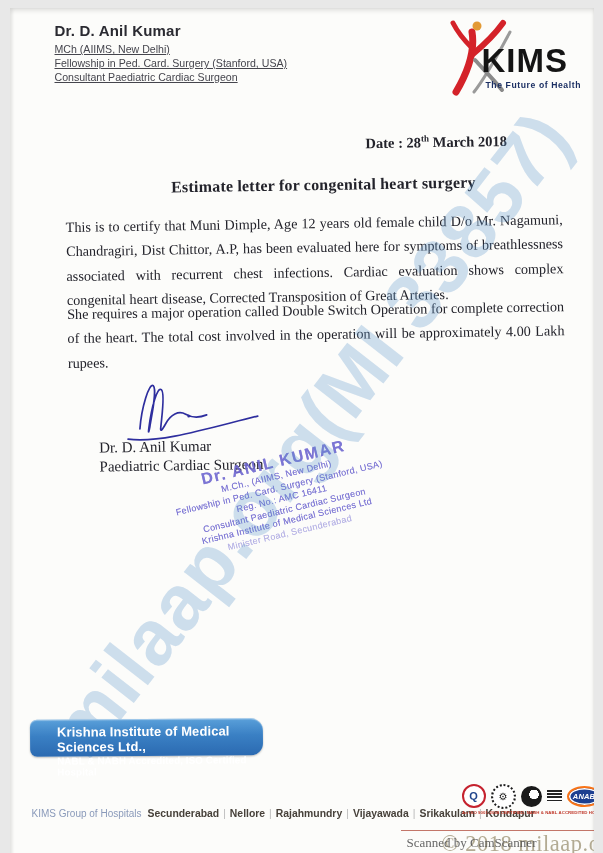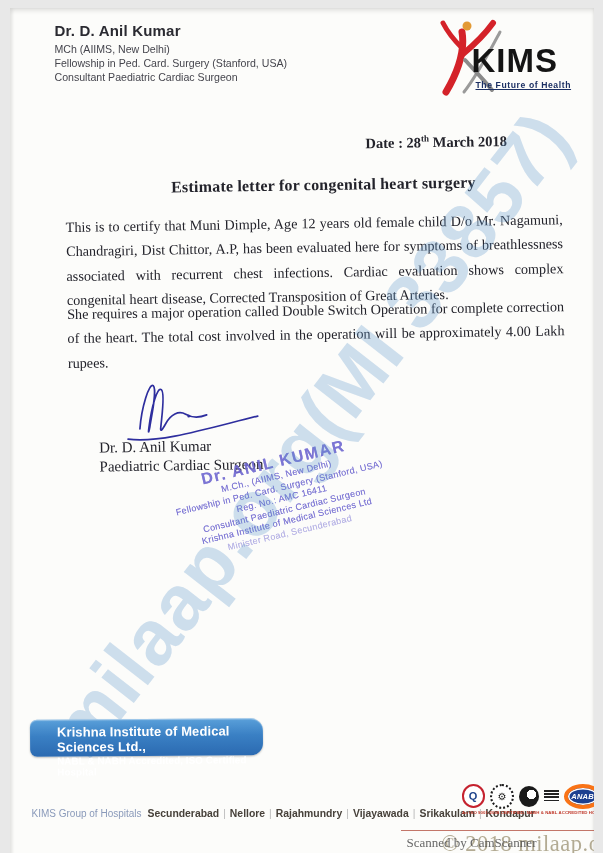--- a/index.html
+++ b/index.html
@@ -7,27 +7,27 @@
     position:relative;width:584px;height:853px;margin:8px auto;
     background:#fcfcfa;overflow:hidden;
     font-family:"Liberation Sans",sans-serif;
     box-shadow:inset 0 3px 4px rgba(0,0,0,.10), inset 3px 0 3px rgba(0,0,0,.05), inset -1px 0 2px rgba(0,0,0,.04);
   }
   .abs{position:absolute;}
 
   
   .hdr{left:45px;top:14px;color:#2a2a31;}
   .hdr .docname{font-size:15px;font-weight:bold;letter-spacing:.2px;margin-bottom:3px;}
-  .hdr .cred{font-size:10.6px;color:#45454d;line-height:14px;}
+  .hdr .cred{font-size:10.6px;color:#45454d;line-height:14px;text-decoration:underline;}
 
   
-  .logo{right:14px;top:8px;width:148px;height:84px;text-align:right;}
+  .logo{right:4px;top:8px;width:148px;height:84px;text-align:right;}
   .logo .fig{position:absolute;left:2px;top:2px;}
   .logo .word{position:absolute;left:40px;top:26px;font-size:33px;font-weight:900;color:#141414;letter-spacing:1px;font-family:"Liberation Sans",sans-serif;}
-  .logo .tag{position:absolute;left:44px;top:64px;font-size:8.6px;font-weight:bold;color:#1b2f63;letter-spacing:.6px;text-decoration:underline;}
+  .logo .tag{position:absolute;left:44px;top:64px;font-size:8.6px;font-weight:bold;color:#1b2f63;letter-spacing:.6px;}
 
   
   .letter{left:0;top:0;width:603px;height:853px;transform:rotate(-0.9deg);transform-origin:60px 300px;
           font-family:"Liberation Serif",serif;color:#23232b;}
   .dateline{position:absolute;left:358px;top:131px;font-size:14.5px;font-weight:bold;}
   .dateline sup{font-size:9px;}
   .title{position:absolute;left:163px;top:172px;font-size:16px;font-weight:bold;letter-spacing:.2px;}
   .para{position:absolute;left:57px;width:497px;font-size:14.2px;line-height:24.4px;text-align:justify;}
   .p1{top:207px;}
   .p2{top:294px;}
@@ -72,21 +72,21 @@
 
   
   .accred{left:452px;top:776px;width:140px;}
   .accrow{display:flex;align-items:center;gap:5px;height:24px;}
   .lgq{width:20px;height:20px;border-radius:50%;border:2.2px solid #c5222e;background:#fff;
        display:flex;align-items:center;justify-content:center;font-size:11px;font-weight:bold;color:#20458c;}
   .lggear{width:21px;height:21px;border-radius:50%;border:2.4px dotted #1d1d1d;background:#fff;
        display:flex;align-items:center;justify-content:center;font-size:10px;color:#1d1d1d;}
   .lgcres{width:21px;height:21px;border-radius:50%;background:radial-gradient(circle at 62% 40%, #fff 0 26%, #1a1a1a 27% 100%);}
   .lgbars{width:15px;height:12px;background:repeating-linear-gradient(180deg,#222 0 1.6px,#fff 1.6px 3.2px);}
-  .lganab{width:31px;height:17px;border-radius:50%;background:#1c3f90;border:4px solid #f97316;
+  .lganab{width:31px;height:17px;border-radius:50%;background:#1c3f90;border:2px solid #f97316;
        box-shadow:inset 0 0 0 1.5px #fff;display:flex;align-items:center;justify-content:center;
        color:#fff;font-size:7.5px;font-weight:bold;font-style:italic;letter-spacing:.2px;}
   .accred .redtxt{margin-top:2px;font-size:6px;color:#c0392b;font-weight:bold;white-space:nowrap;
        transform:scale(.72);transform-origin:left top;letter-spacing:.1px;}
 </style>
 </head>
 <body>
 
 <div class="page">
 

